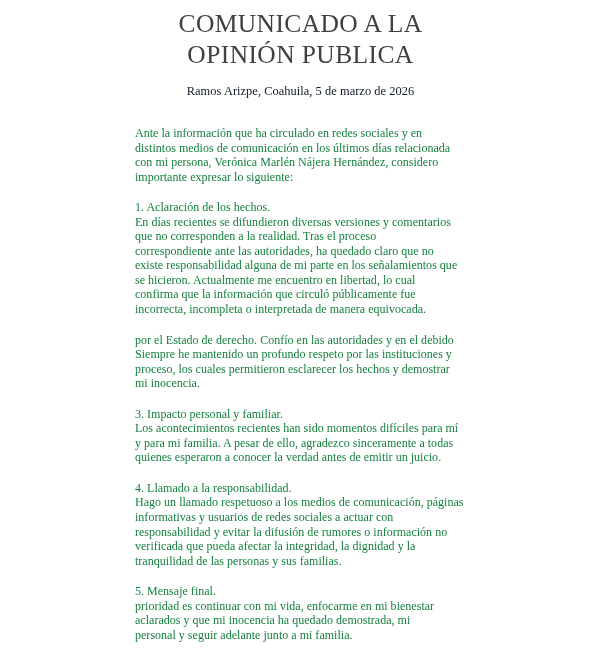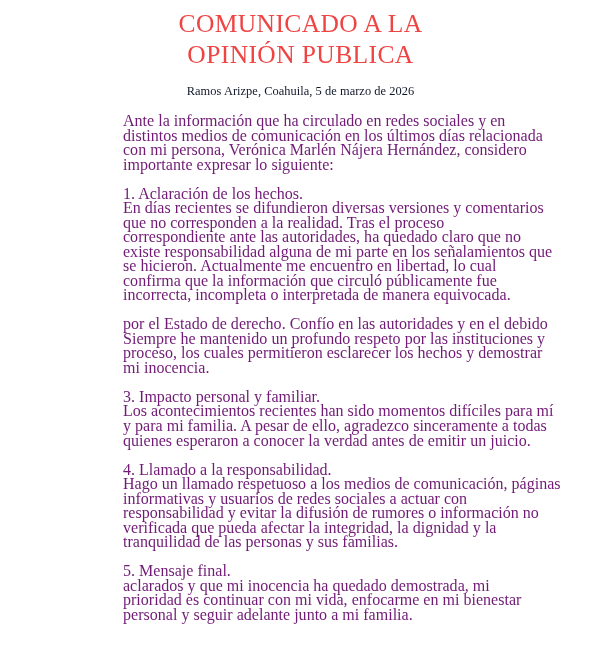--- a/index.html
+++ b/index.html
@@ -26,21 +26,21 @@
   
   .header {
     padding-top: 8px;
     text-align: center;
   }
   .doc-title {
     font-size: 25.5px;
     line-height: 31px;
     font-weight: 400;
     letter-spacing: 0.4px;
-    color: #ef4444;
+    color: #404040;
     margin: 0;
     padding: 0 80px;
   }
   .doc-title .tline {
     display: block;
     white-space: nowrap;
   }
   .doc-date {
     font-size: 12.4px;
     line-height: 16px;
@@ -50,25 +50,25 @@
   }
 
   
   .body-col {
     position: absolute;
     left: 119px;
     top: 110px;
     width: 330px;
   }
   .para {
-    font-size: 16px;
+    font-size: 12px;
     line-height: 14.55px;
-    color: #701a75;
+    color: #15803d;
     letter-spacing: 0.02px;
-    margin: 4px;
+    margin: 16px;
   }
   .para + .para {
     margin-top: 14.4px;
   }
   .para .ln {
     display: block;
     white-space: nowrap;
   }
 </style>
 </head>
@@ -116,19 +116,19 @@
       <p class="para">
         <span class="ln">4. Llamado a la responsabilidad.</span>
         <span class="ln">Hago un llamado respetuoso a los medios de comunicación, páginas</span>
         <span class="ln">informativas y usuarios de redes sociales a actuar con</span>
         <span class="ln">responsabilidad y evitar la difusión de rumores o información no</span>
         <span class="ln">verificada que pueda afectar la integridad, la dignidad y la</span>
         <span class="ln">tranquilidad de las personas y sus familias.</span>
       </p>
       <p class="para">
         <span class="ln">5. Mensaje final.</span>
+        <span class="ln">prioridad es continuar con mi vida, enfocarme en mi bienestar</span>
         <span class="ln">aclarados y que mi inocencia ha quedado demostrada, mi</span>
-        <span class="ln">prioridad es continuar con mi vida, enfocarme en mi bienestar</span>
         <span class="ln">personal y seguir adelante junto a mi familia.</span>
       </p>
     </div>
 
 </div>
 
 </body></html>

